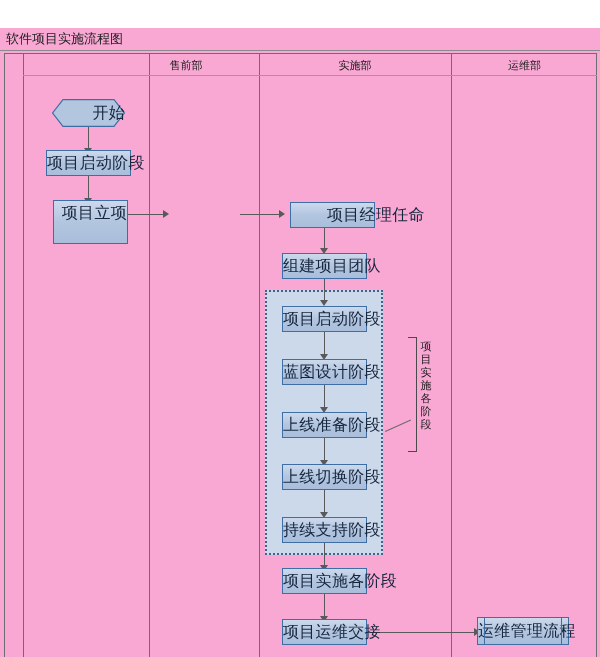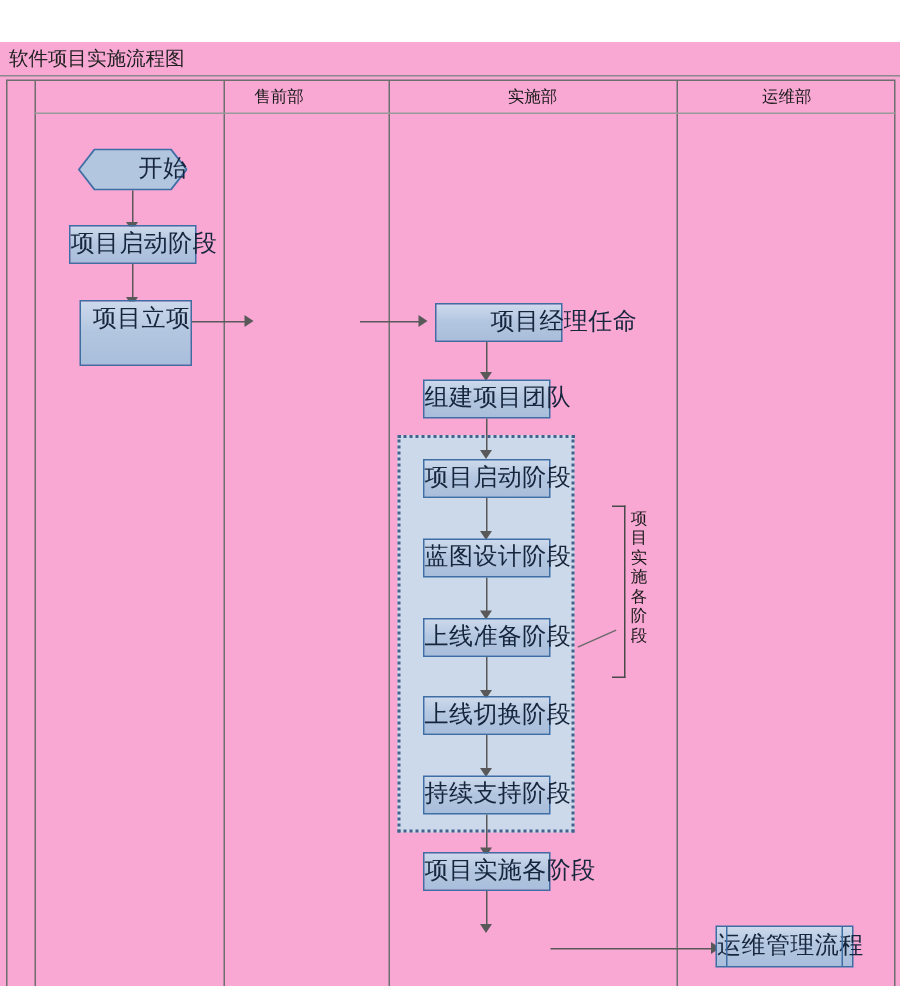--- a/index.html
+++ b/index.html
@@ -252,20 +252,21 @@
   <div class="node" style="left:282px; top:384px; width:85px; height:26px;">上线准备阶段</div>
 
   <div class="node" style="left:282px; top:331px; width:85px; height:26px;">蓝图设计阶段</div>
 
   <div class="node" style="left:282px; top:436px; width:85px; height:26px;">上线切换阶段</div>
 
   <div class="node" style="left:282px; top:489px; width:85px; height:26px;">持续支持阶段</div>
 
   <div class="node" style="left:282px; top:540px; width:85px; height:26px;">项目实施各阶段</div>
 
+  <div class="node" style="left:282px; top:591px; width:85px; height:26px;">项目运维交接</div>
 
   <div class="node predef" style="left:477px; top:589px; width:92px; height:28px; line-height:26px;">
     <span class="bar l"></span>
     <span class="bar r"></span>
     <span>运维管理流程</span>
   </div>
 
   <div class="bracket" style="left:408px; top:309px; width:9px; height:115px;"></div>
   <div class="bracket-label" style="left:419px; top:312px;text-align:center;">项目实施各阶段</div>
   <div class="leader" style="left:385px; top:403px; width:28px; transform:rotate(-24deg);"></div>

